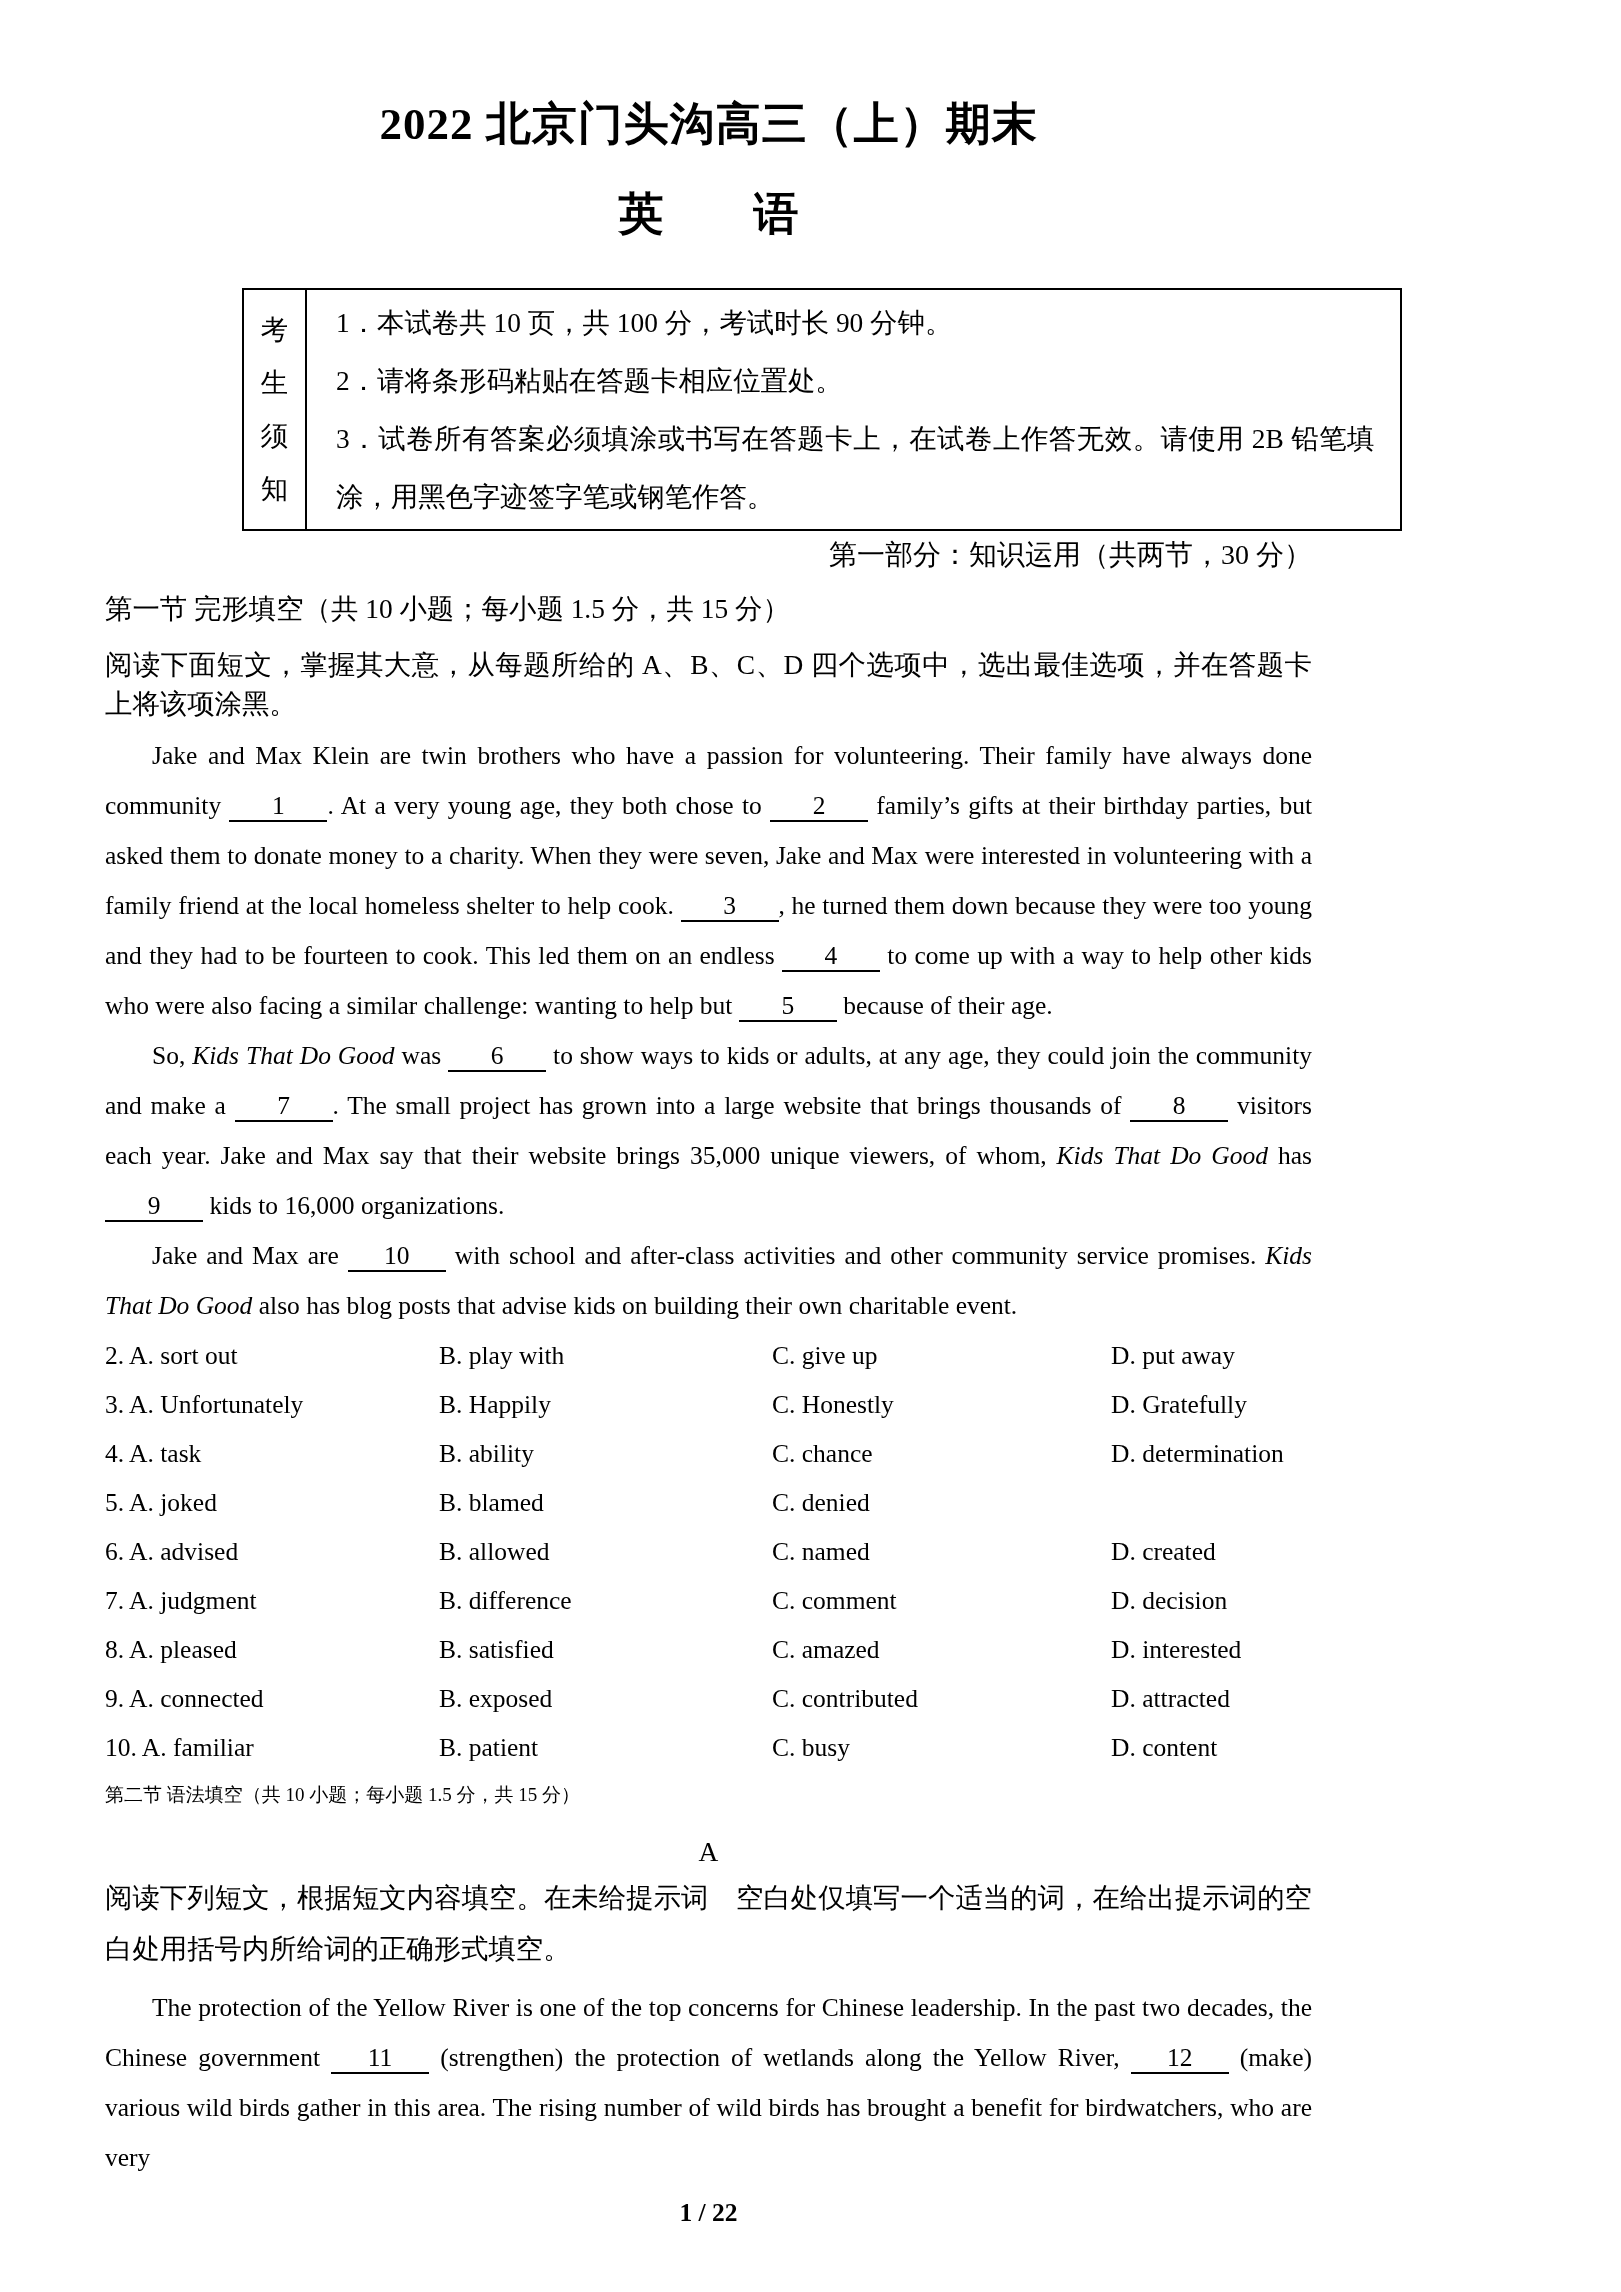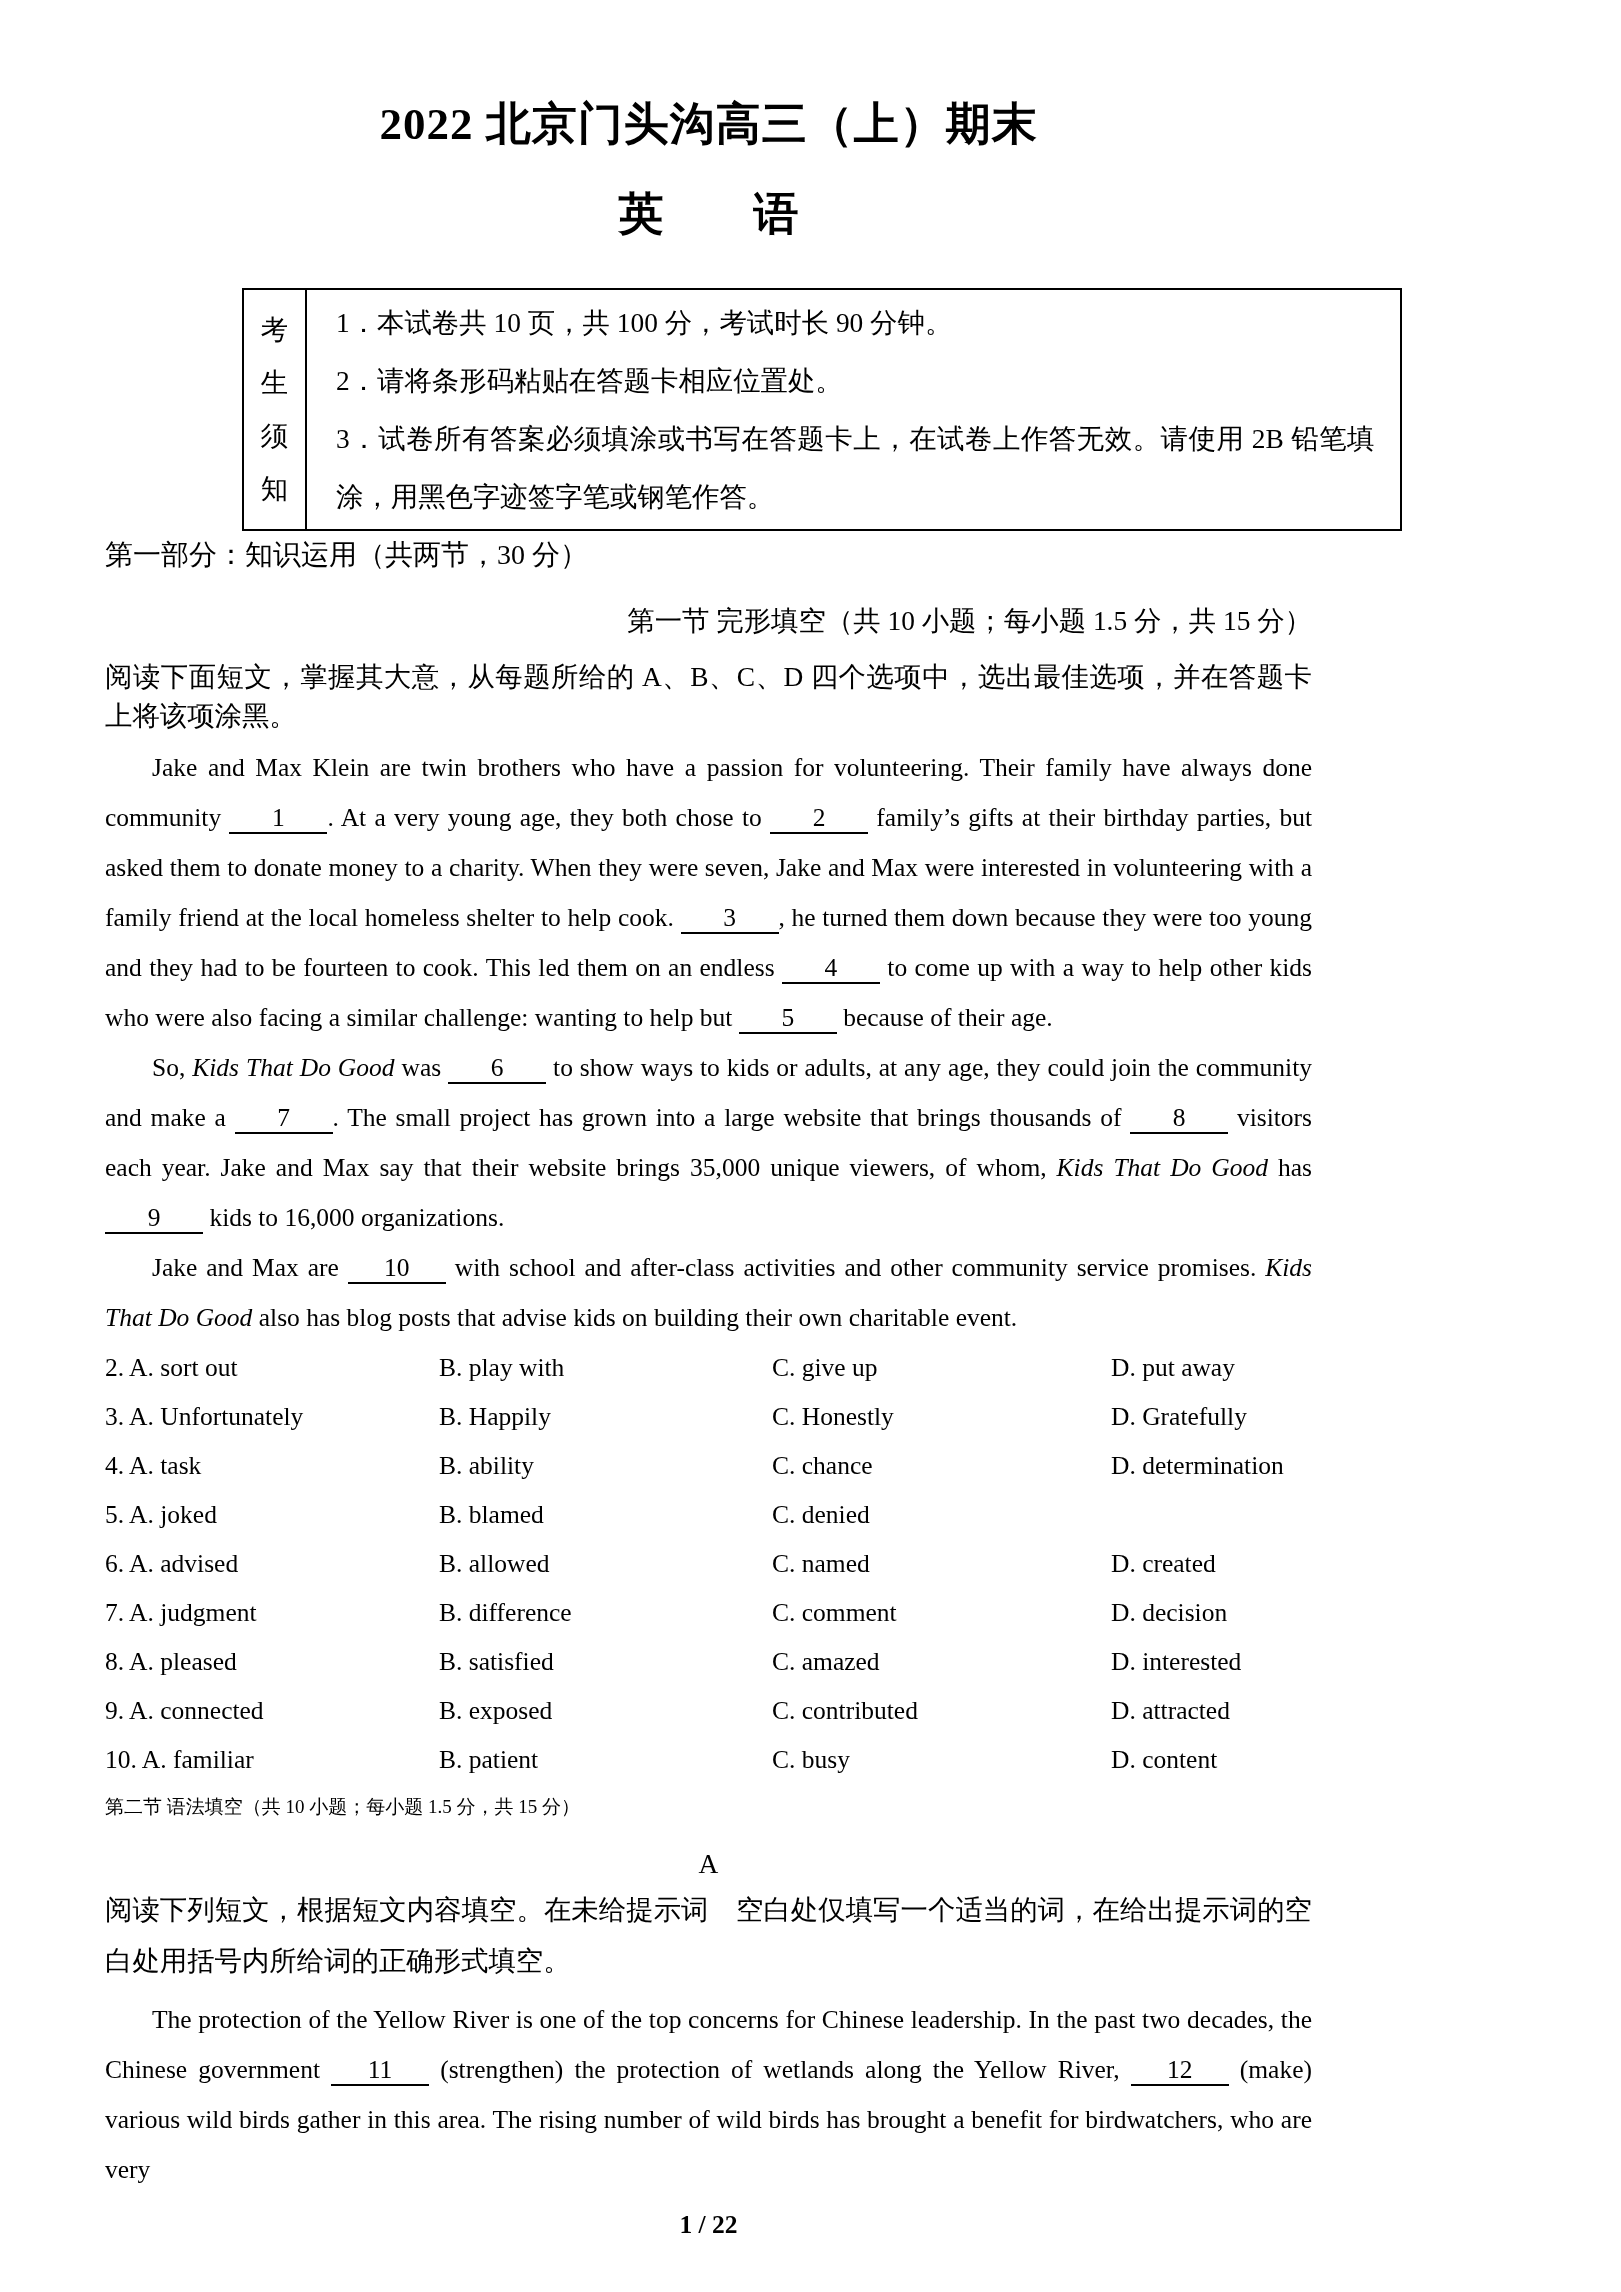--- a/index.html
+++ b/index.html
@@ -7,22 +7,22 @@
   .page{box-sizing:border-box;width:1417px;height:2293px;padding:98px 105px 0 105px;overflow:hidden;}
 
   .title{margin:0;text-align:center;font-size:45px;line-height:53px;font-weight:bold;letter-spacing:1px;}
   .subject{margin:37px 0 0 0;text-align:center;font-size:45px;line-height:53px;font-weight:bold;}
 
   .notice{box-sizing:border-box;display:flex;margin:47px 0 0 137px;width:1160px;height:243px;border:2.9px solid #000;}
   .notice-side{box-sizing:border-box;width:63px;border-right:2.9px solid #000;display:flex;flex-direction:column;justify-content:space-between;align-items:center;padding:21.6px 0;font-size:27.4px;}
   .notice-body{flex:1;box-sizing:border-box;padding:3.9px 25.5px 0 29px;font-size:27.4px;line-height:58px;}
   .notice-body p{margin:0;text-align:justify;}
 
-  .part-heading{margin:3.9px 0 0 0;text-align:left;font-size:28px;line-height:39px;font-family:Liberation Serif, serif;}
-  .sec-heading{margin:28px 0 0 0;font-size:27.4px;line-height:39px;text-align:right;}
+  .part-heading{margin:3.9px 0 0 0;text-align:right;font-size:28px;line-height:39px;font-family:Liberation Serif, serif;}
+  .sec-heading{margin:16px 0 0 0;font-size:27.4px;line-height:39px;}
   .instruction{margin:17.6px 0 0 0;font-size:27.4px;line-height:39px;text-align:justify;}
 
   .passage{margin-top:6.9px;font-size:25.5px;line-height:50px;}
   .passage p{margin:0;text-align:justify;text-indent:47px;}
   .blank{display:inline-block;min-width:98px;border-bottom:2.9px solid #000;text-align:center;text-indent:0;line-height:1.1;}
 
   .options{margin-top:0;font-size:25.5px;}
   .q-row{display:grid;grid-template-columns:334px 333px 339px auto;height:49px;line-height:49px;}
   .q-cell{white-space:nowrap;}
 

